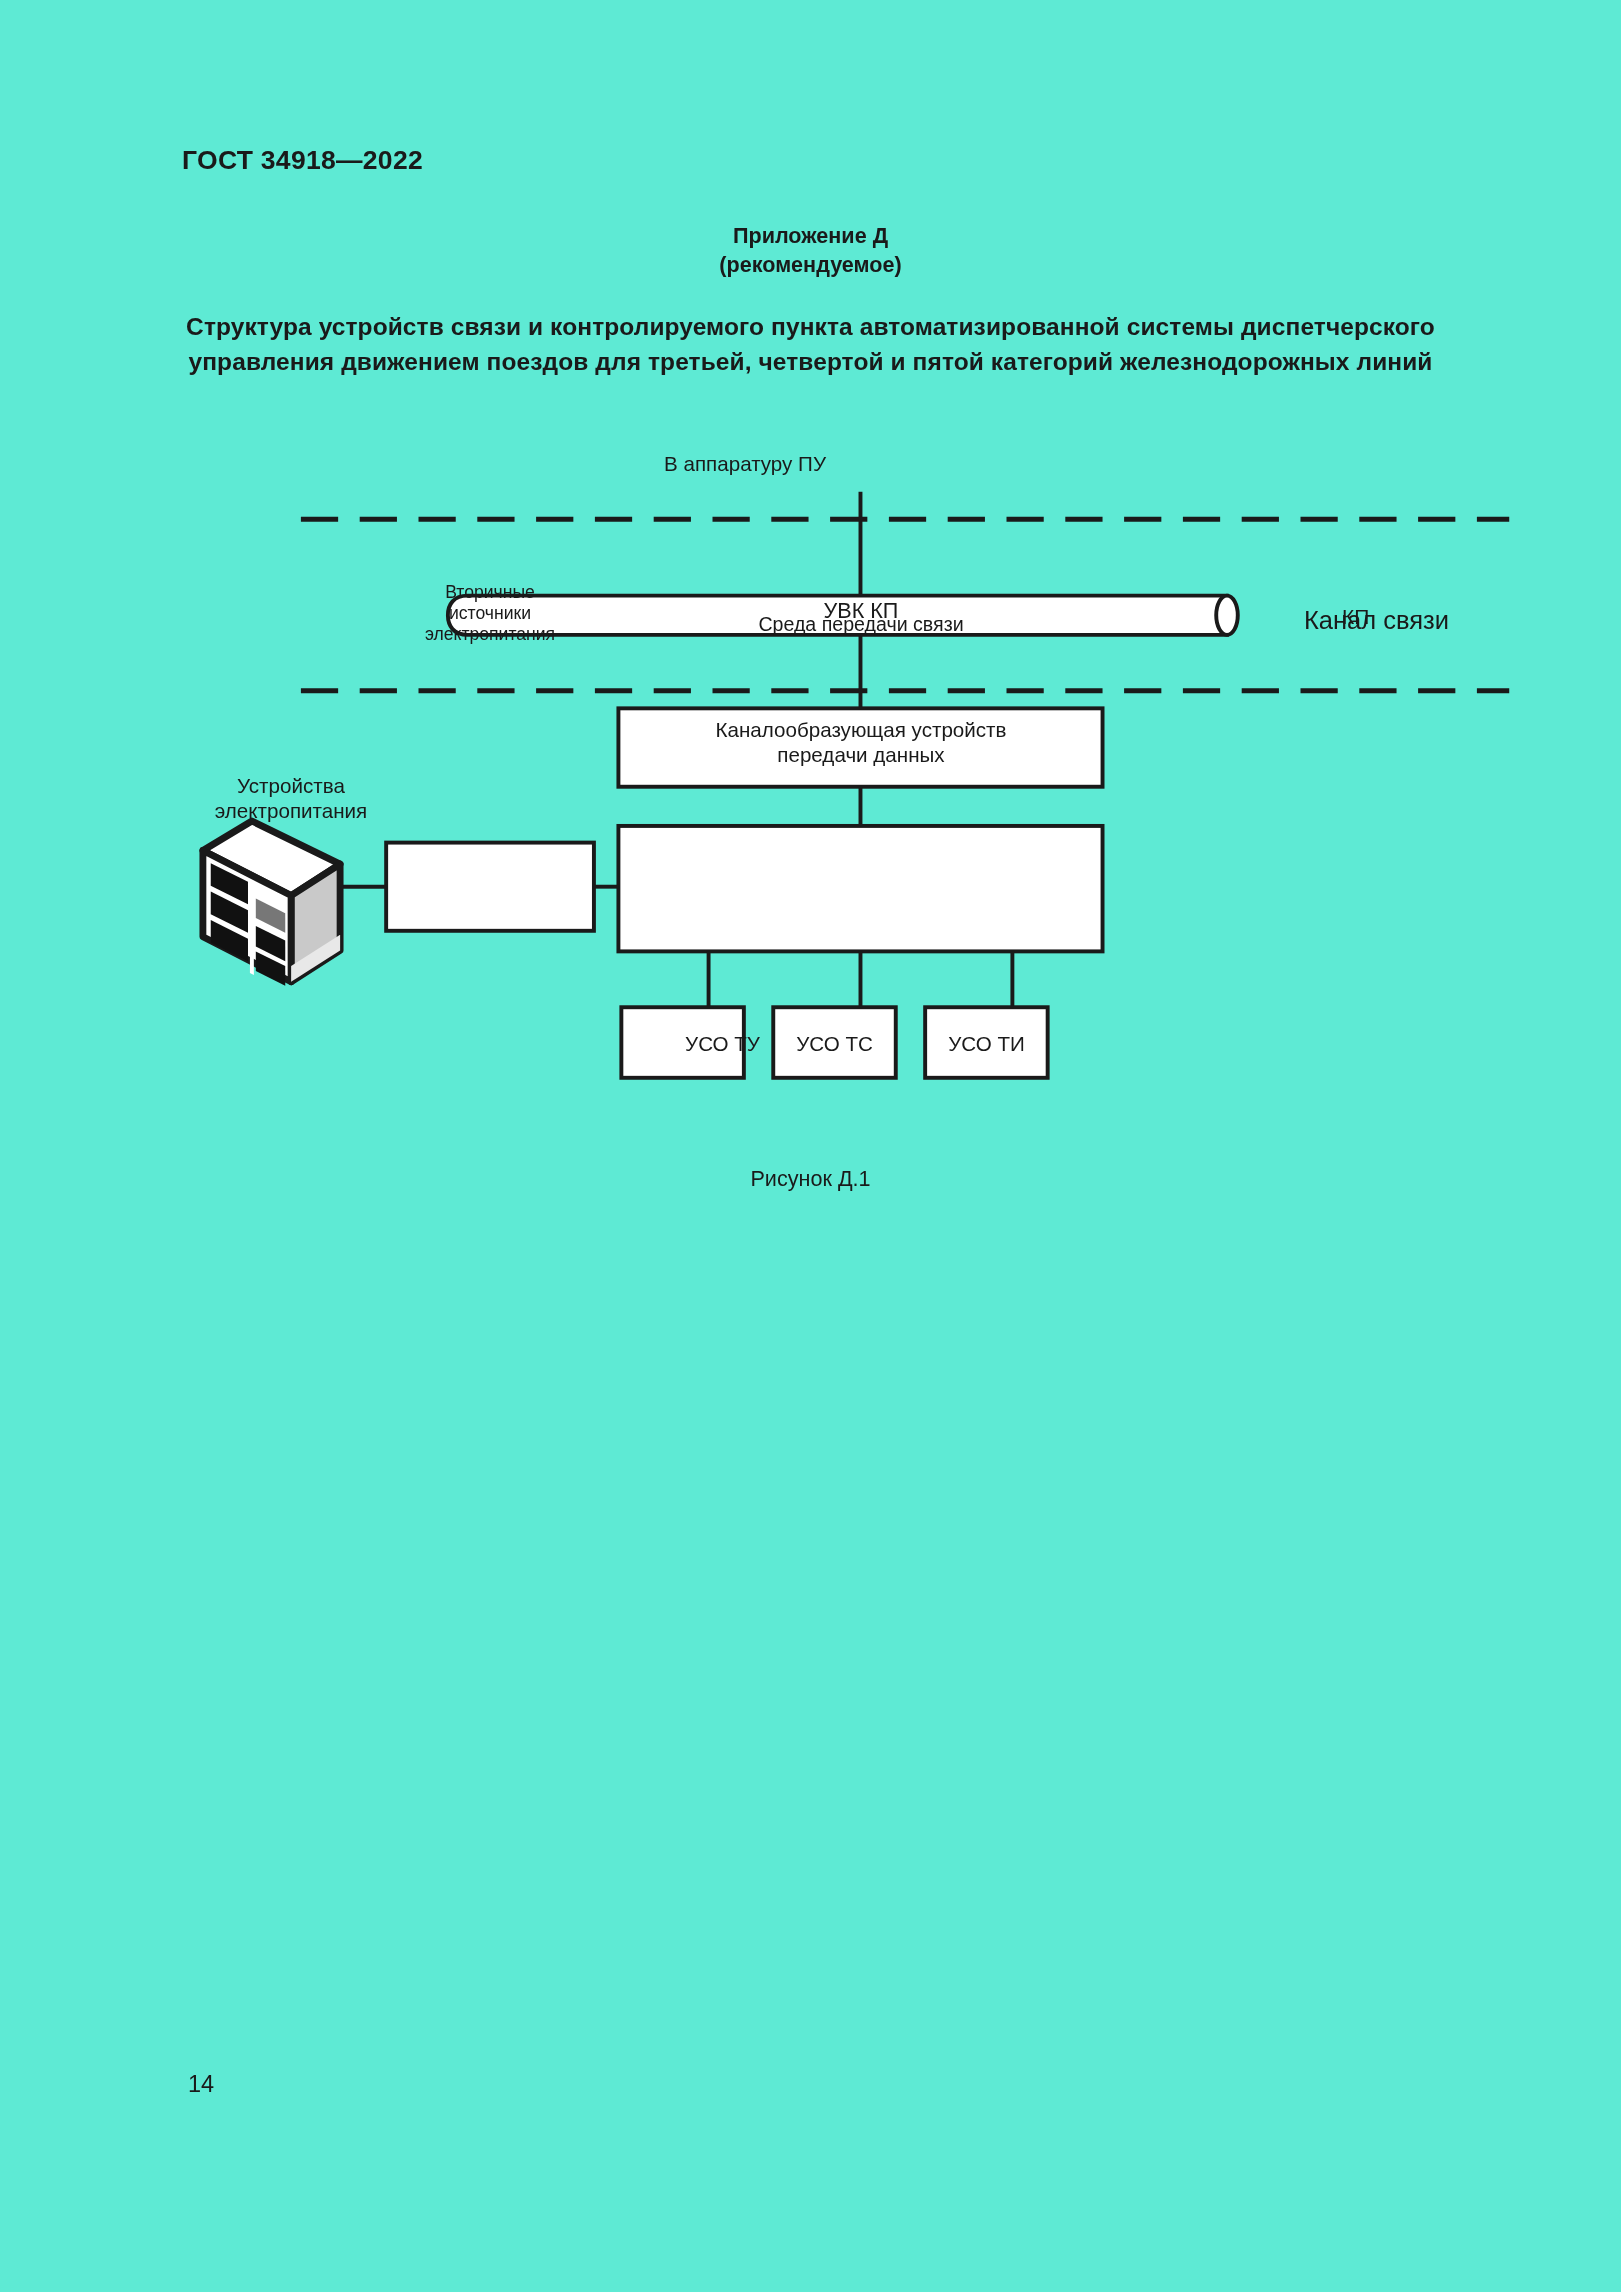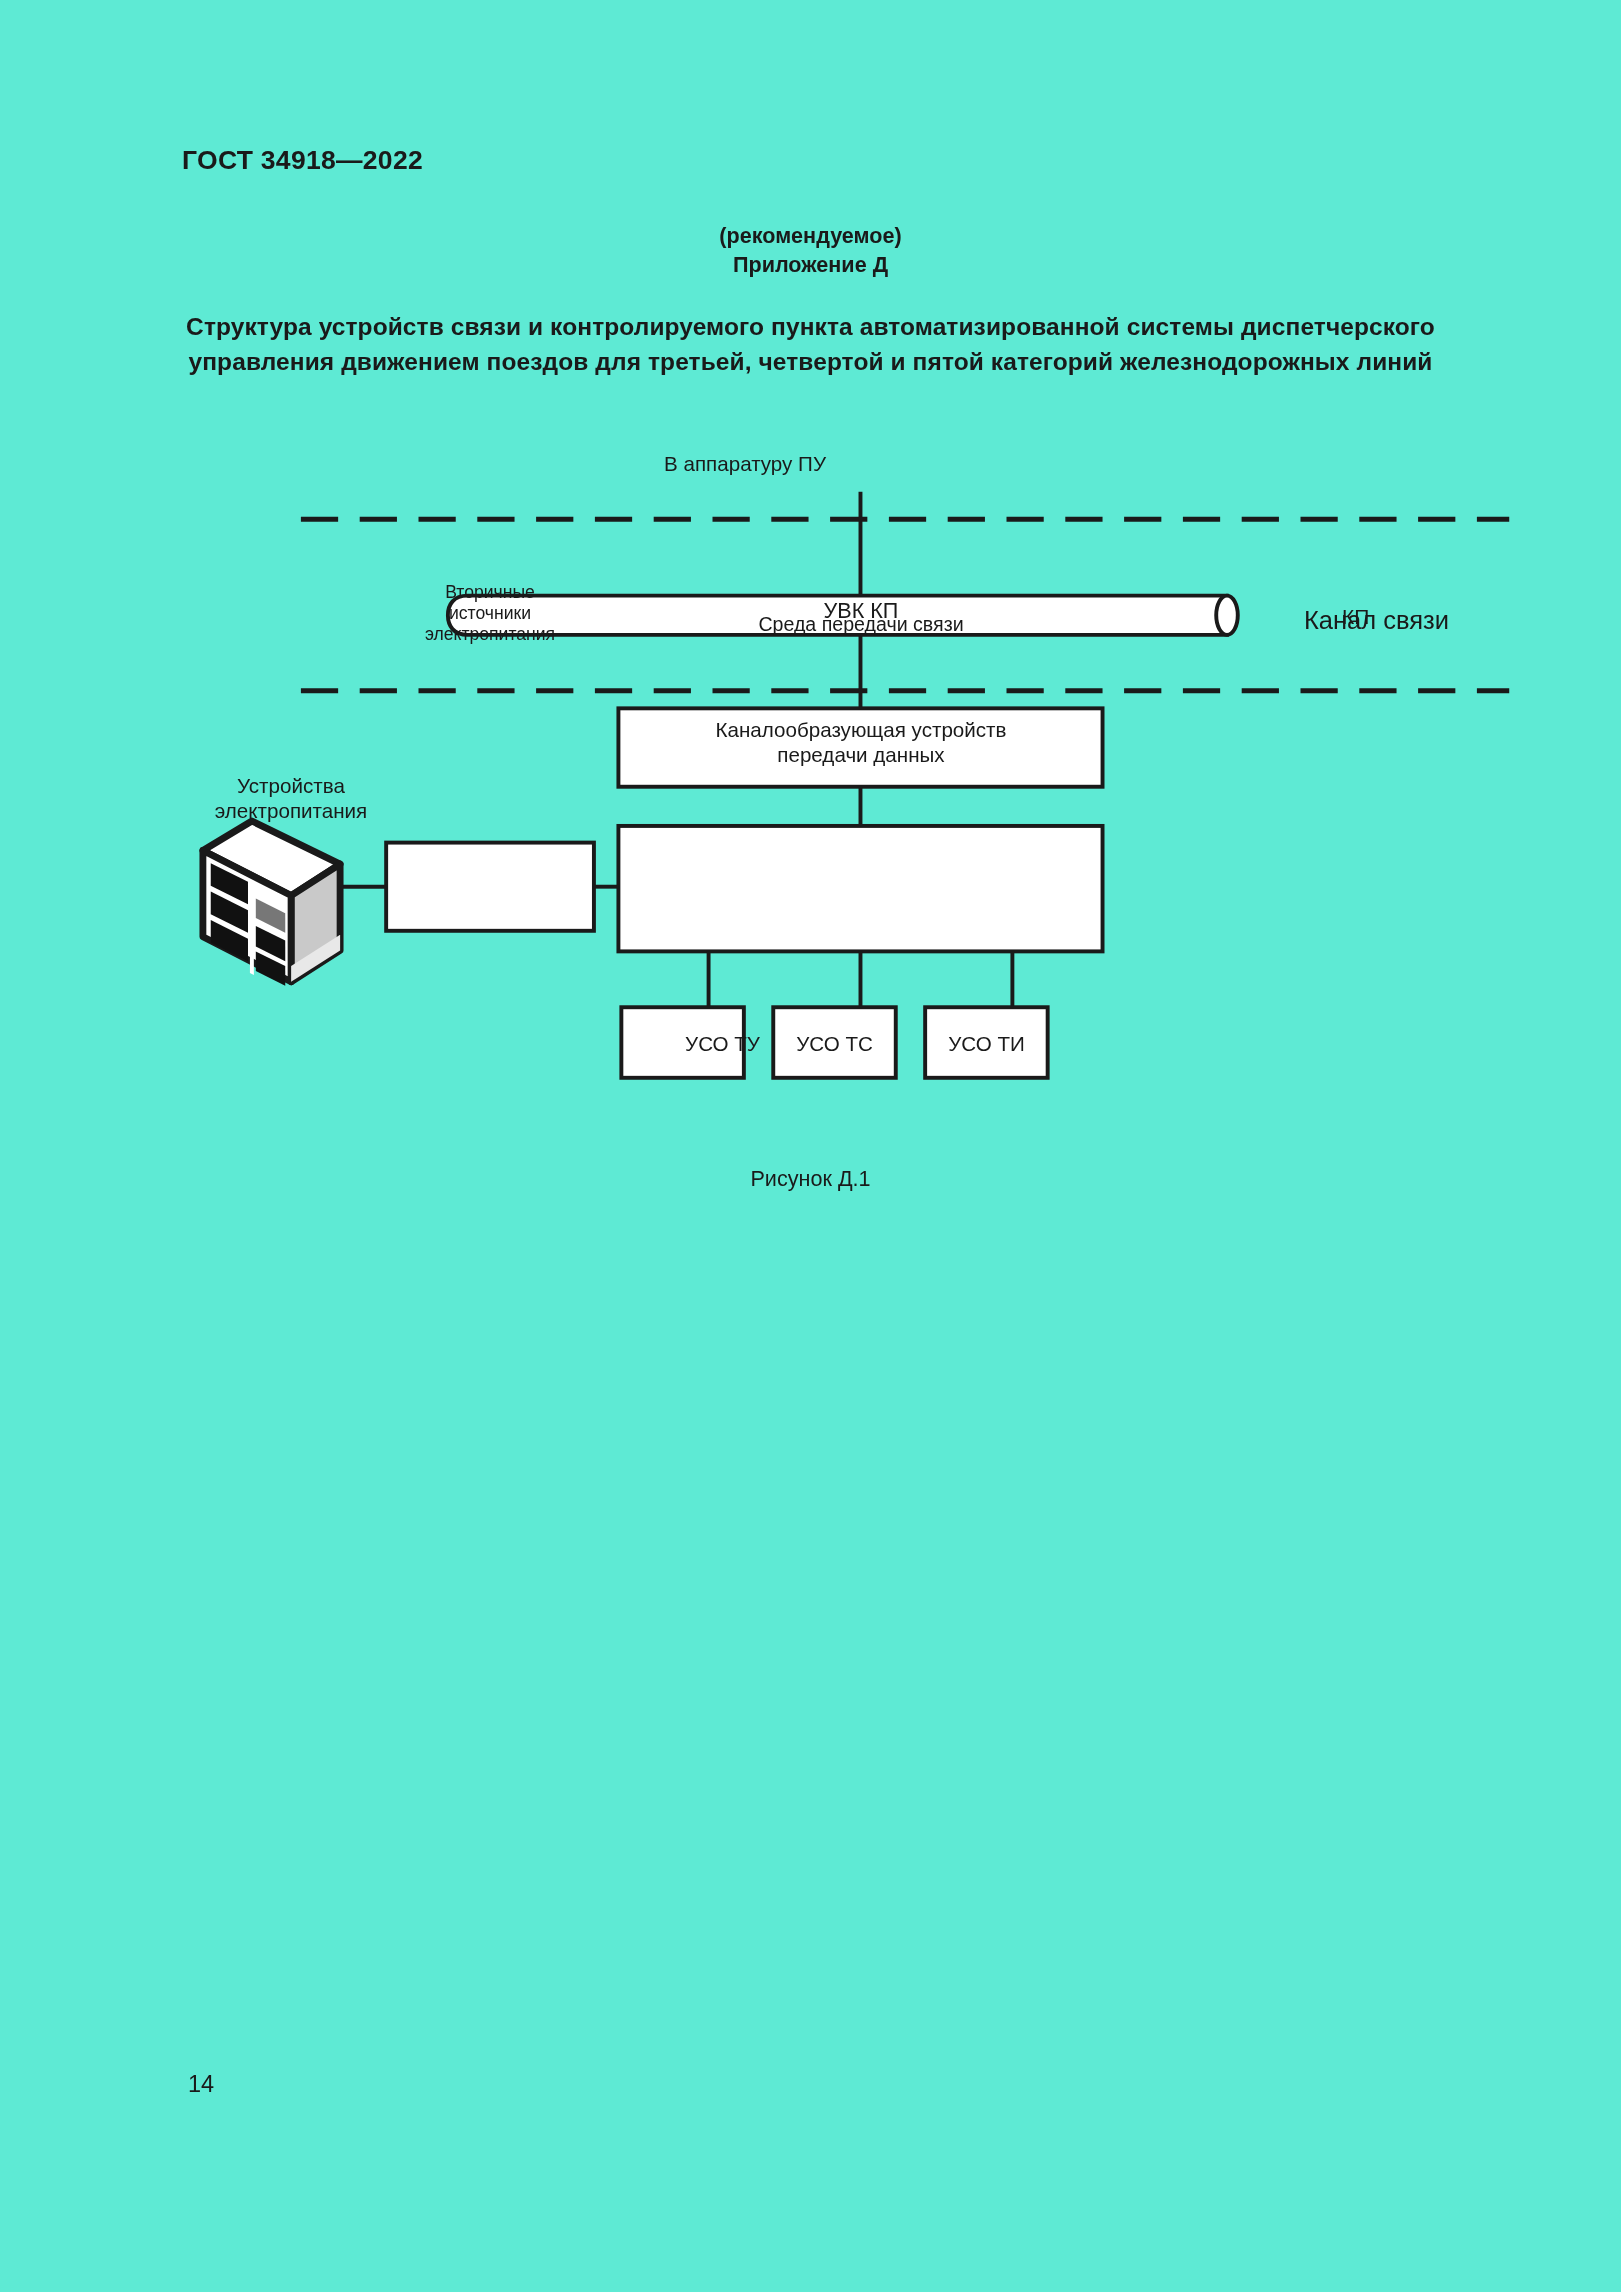--- a/index.html
+++ b/index.html
@@ -150,22 +150,22 @@
   }
 </style>
 </head>
 <body>
 
 <div class="page">
 
   <div class="doc-header">ГОСТ 34918—2022</div>
 
   <div class="annex-block">
+    <div>Приложение Д</div>
     <div>(рекомендуемое)</div>
-    <div>Приложение Д</div>
   </div>
 
   <div class="doc-title">Структура устройств связи и контролируемого пункта автоматизированной системы диспетчерского управления движением поездов для третьей, четвертой и пятой категорий железнодорожных линий</div>
 
   <div class="figure">
 
     <svg class="fig-svg" width="1621" height="784" viewBox="0 0 1654 800">
 
       <line x1="878" y1="62" x2="878" y2="168" stroke="#1a1a1a" stroke-width="4"></line>
       <line x1="878" y1="208" x2="878" y2="283" stroke="#1a1a1a" stroke-width="4"></line>

